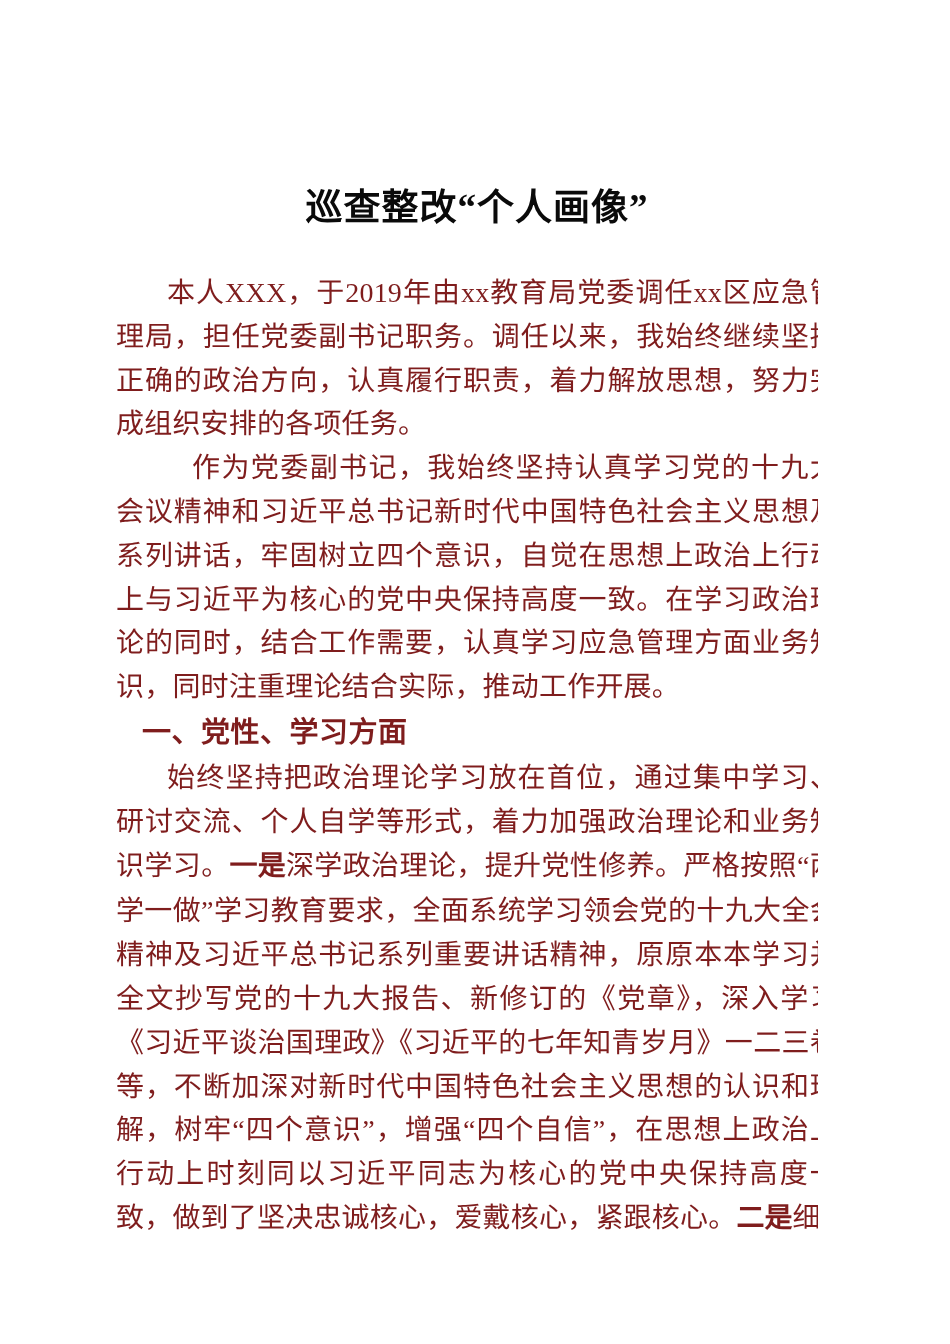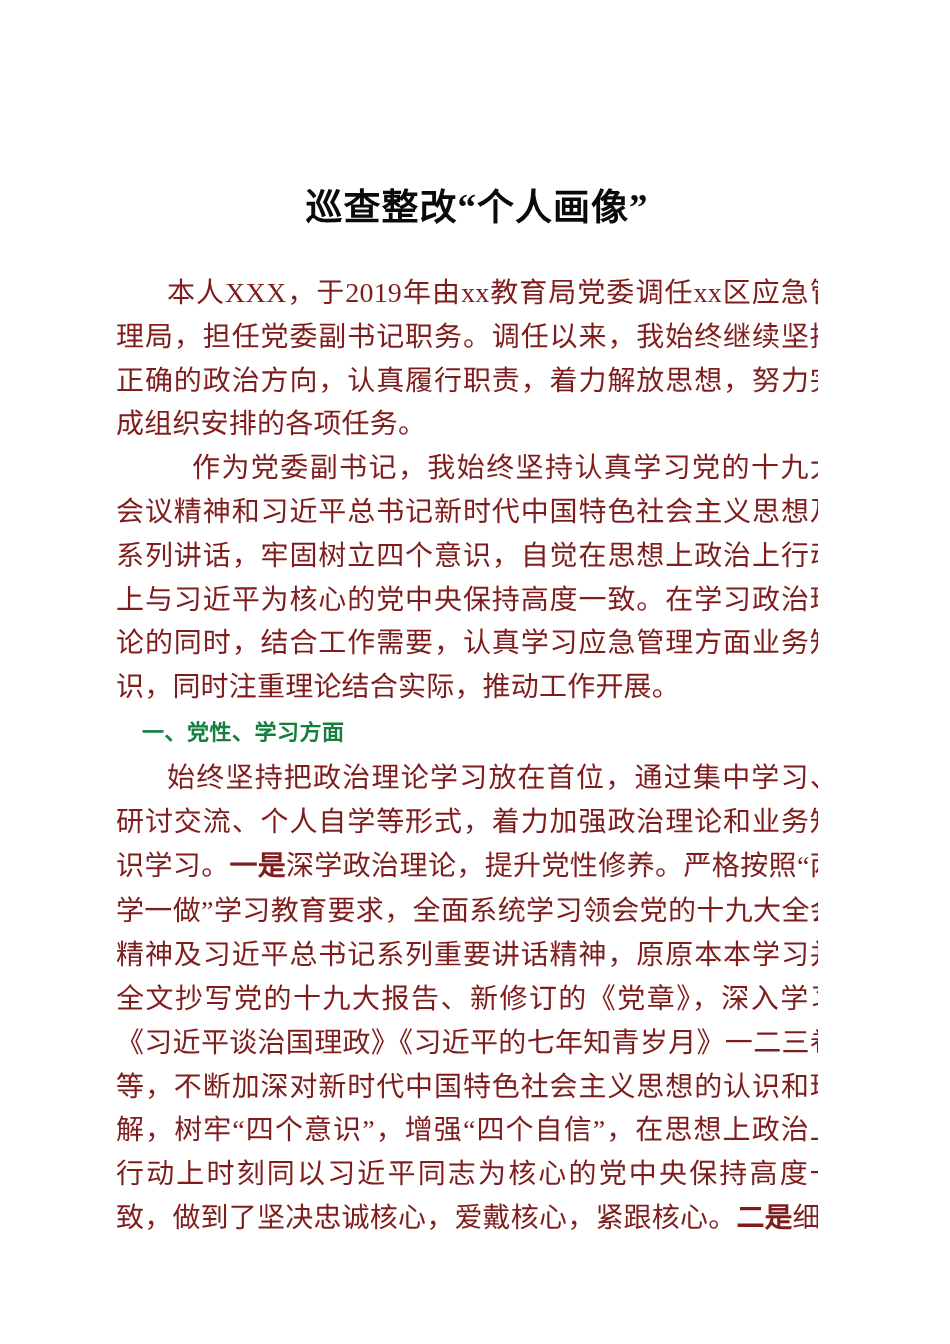--- a/index.html
+++ b/index.html
@@ -50,25 +50,25 @@
     color: #7f1d1d;
     word-break: break-all;
   }
   .para.indent-2 { text-indent: 51px; }
   .para.indent-3 { text-indent: 76px; }
   .para-spacer-top { margin-top: 38px; }
   .heading {
     margin: 0;
     font-family: "DejaVu Sans", "Liberation Sans", sans-serif;
     font-weight: bold;
-    font-size: 22px;
+    font-size: 29px;
     line-height: 47px;
     text-indent: 26px;
     letter-spacing: 0.5px;
-    color: #15803d;
+    color: #7f1d1d;
   }
   .em-bold {
     font-family: Liberation Mono, monospace;
     font-weight: bold;
     letter-spacing: 0;
   }
 </style>
 </head>
 <body>
 

